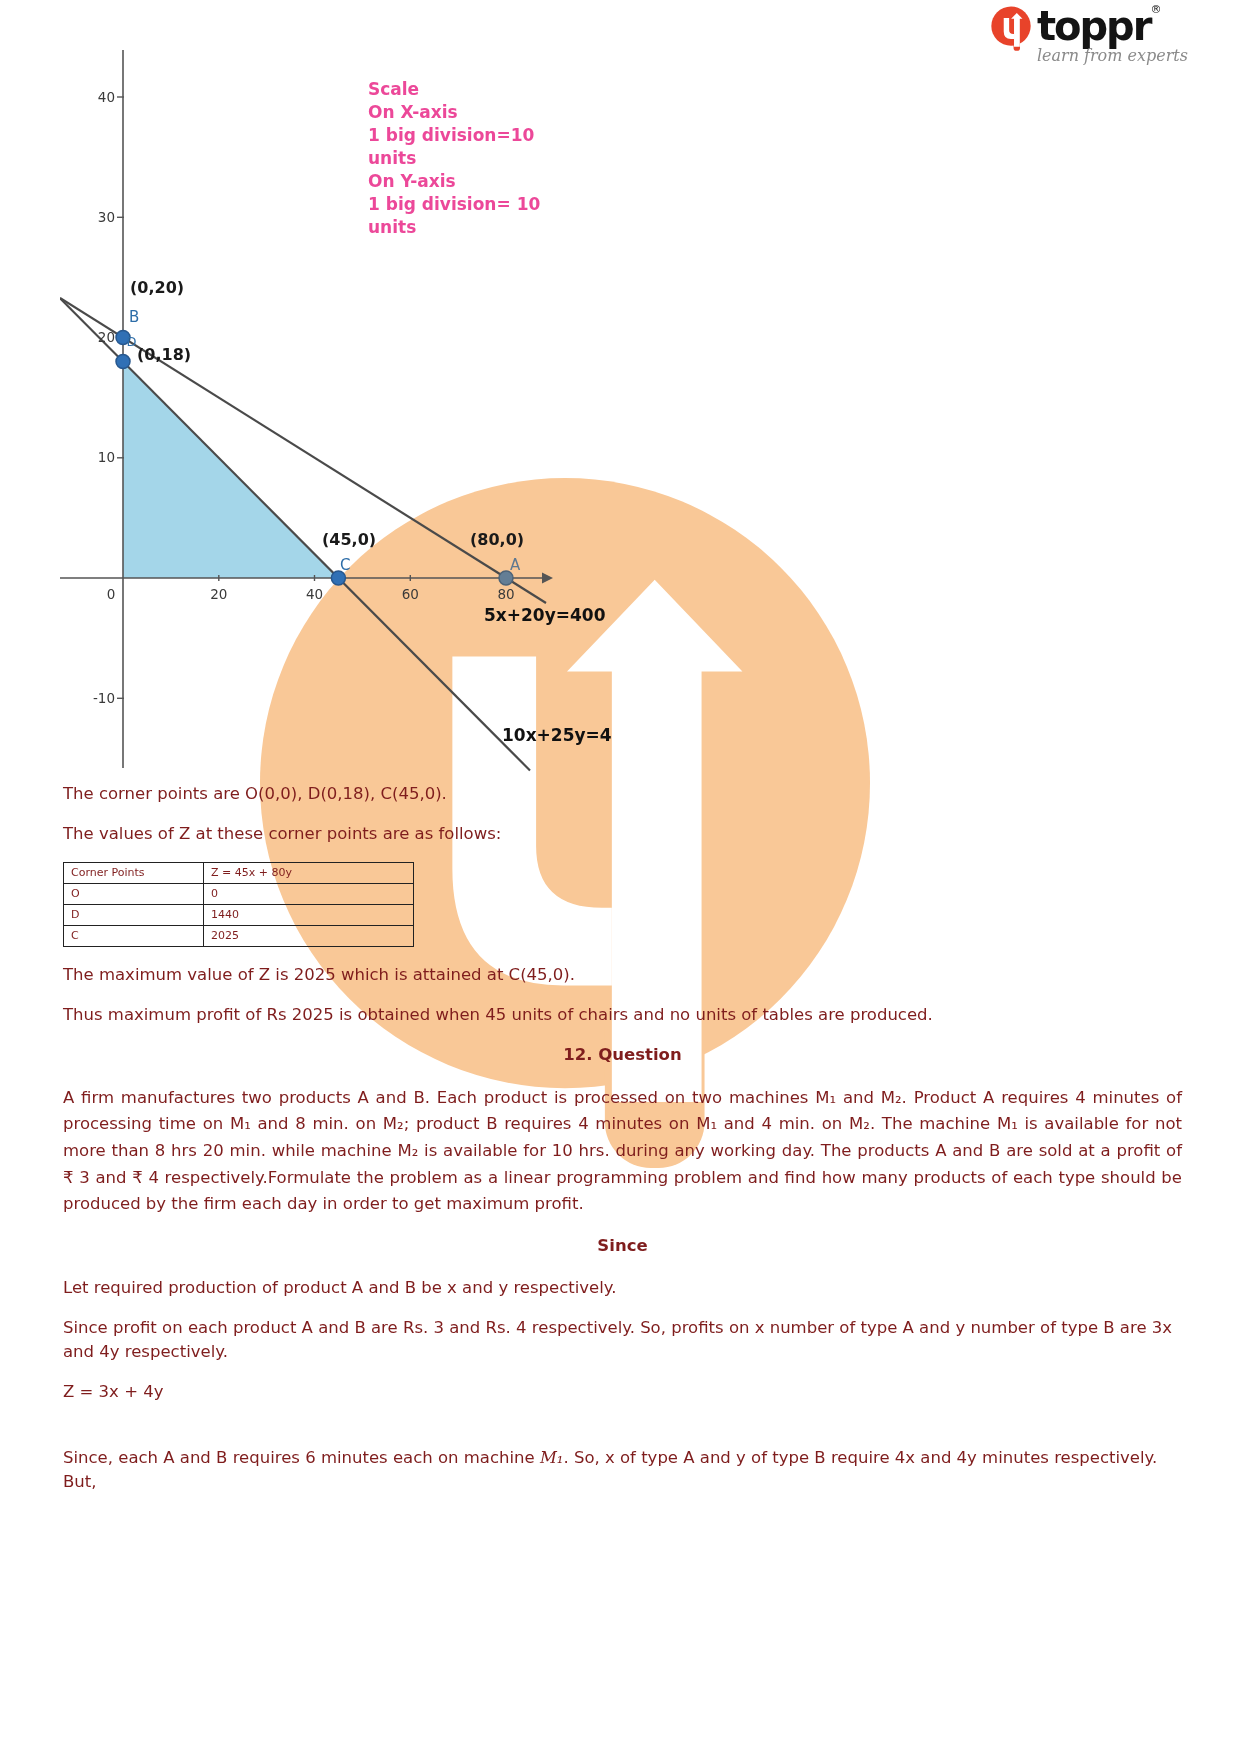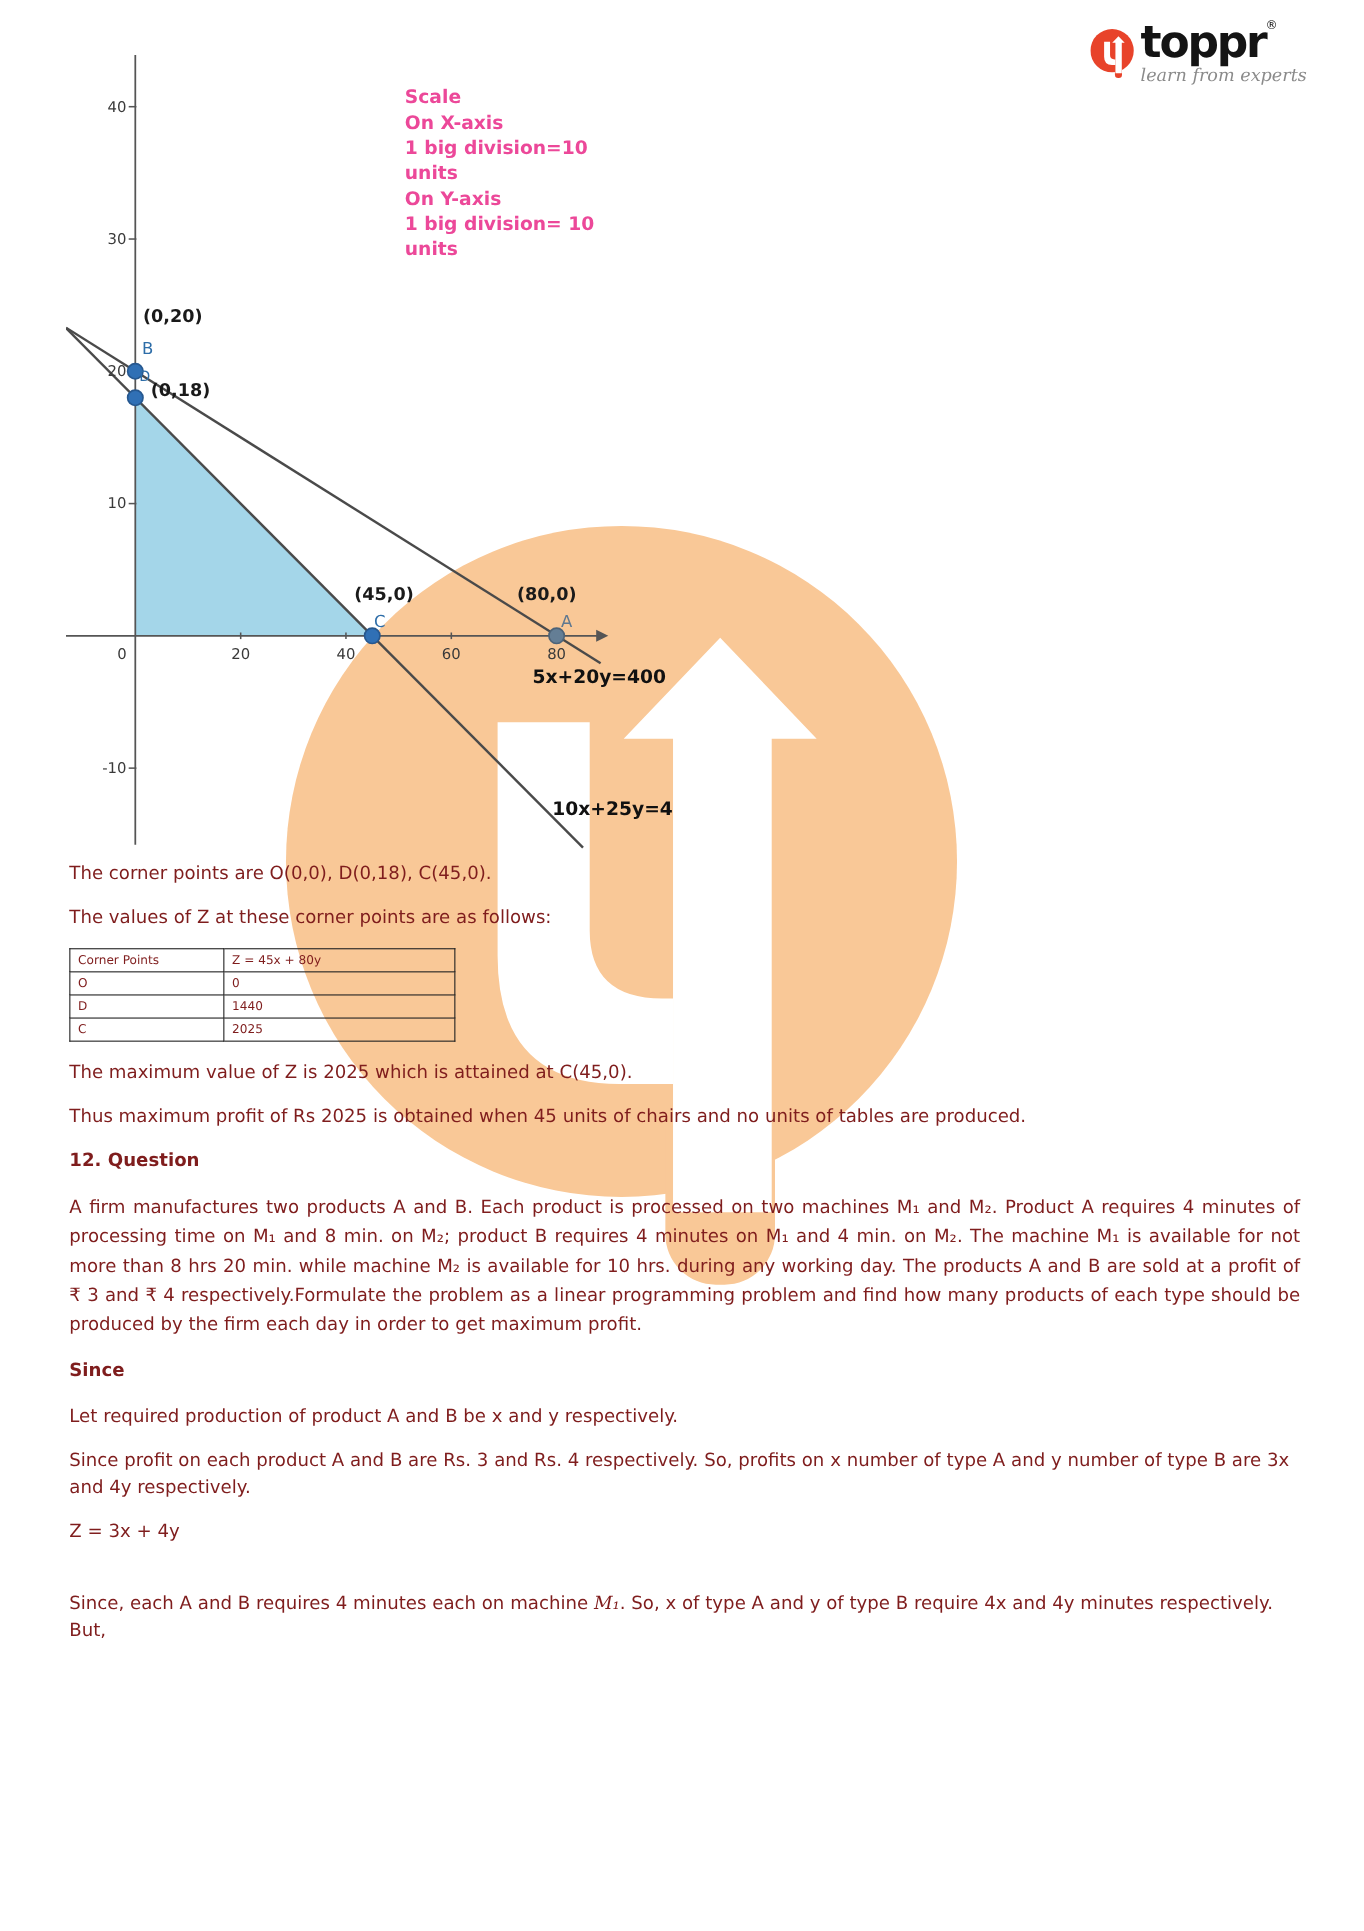--- a/index.html
+++ b/index.html
@@ -3,21 +3,21 @@
 <meta charset="utf-8">
 <style>
   html,body{margin:0;padding:0;background:#ffffff;}
   .page{position:relative;width:1240px;height:1755px;background:#fff;overflow:hidden;
         font-family:"DejaVu Sans",sans-serif;color:#111;margin:0 auto;}
 
   
   .watermark{position:absolute;left:256px;top:472px;z-index:0;color:#f9c897;}
 
   
-  .logo{position:absolute;top:6px;right:52px;display:flex;align-items:center;z-index:3;margin-top:13px;}
+  .logo{position:absolute;top:6px;right:52px;display:flex;align-items:flex-start;z-index:3;}
   .logo-icon{width:40px;height:45px;margin-right:6px;color:#e8432a;}
   .logo-text-wrap{position:relative;line-height:1;}
   .logo-word{font-size:40px;font-weight:800;letter-spacing:-2px;color:#141414;}
   .logo-reg{font-size:11px;font-weight:400;vertical-align:top;position:relative;top:-2px;color:#141414;}
   .logo-tagline{font-family:"DejaVu Serif",serif;font-style:italic;font-size:16px;color:#8a8a8a;
                 text-align:right;margin-top:2px;}
 
   
   .graph{position:absolute;left:60px;top:50px;width:580px;height:730px;z-index:1;}
   .graph svg.plot{position:absolute;left:0;top:0;}
@@ -29,21 +29,21 @@
   .coord-label{font-size:16px;font-weight:bold;fill:#1a1a1a;}
   .pt-letter{font-size:15px;fill:#2d6da8;}
   .pt-letter-a{font-size:15px;fill:#5f7890;}
   .pt-letter-d{font-size:13px;fill:#2d6da8;}
   .eq-label{font-size:17px;font-weight:bold;fill:#111;}
 
   
   .content{position:absolute;left:63px;top:782px;width:1119px;z-index:1;
            font-size:16.5px;line-height:1.45;color:#7f1d1d;}
   .content p{margin:0 0 16px 0;}
-  .content h3{font-size:16.5px;font-weight:bold;margin:14px 0 18px 0;}
+  .content h3{font-size:16.5px;font-weight:bold;margin:14px 0 18px 0;text-align:center;}
   .q-text{text-align:justify;line-height:1.62;}
   .z-eq{margin-bottom:42px !important;}
   .math{font-family:"DejaVu Serif",serif;font-style:italic;}
 
   table.z-table{border-collapse:collapse;margin:12px 0 16px 0;}
   table.z-table td{border:1px solid #222;font-size:11px;line-height:20px;padding:0 7px;}
   td.c1{width:125px;}
   td.c2{width:195px;}
 </style>
 </head>
@@ -170,16 +170,16 @@
     <p>The maximum value of Z is 2025 which is attained at C(45,0).</p>
     <p>Thus maximum profit of Rs 2025 is obtained when 45 units of chairs and no units of tables are produced.</p>
 
     <h3>12. Question</h3>
     <p class="q-text">A firm manufactures two products A and B. Each product is processed on two machines M₁ and M₂. Product A requires 4 minutes of processing time on M₁ and 8 min. on M₂; product B requires 4 minutes on M₁ and 4 min. on M₂. The machine M₁ is available for not more than 8 hrs 20 min. while machine M₂ is available for 10 hrs. during any working day. The products A and B are sold at a profit of ₹ 3 and ₹ 4 respectively.Formulate the problem as a linear programming problem and find how many products of each type should be produced by the firm each day in order to get maximum profit.</p>
 
     <h3>Since</h3>
     <p>Let required production of product A and B be x and y respectively.</p>
     <p>Since profit on each product A and B are Rs. 3 and Rs. 4 respectively. So, profits on x number of type A and y number of type B are 3x and 4y respectively.</p>
     <p class="z-eq">Z = 3x + 4y</p>
-    <p><span>Since, each A and B requires 4 minutes each on machine </span><span class="math">M₁</span><span>. So, x of type A and y of type B require 4x and 4y minutes respectively. But,</span></p>
+    <p><span>Since, each A and B requires 6 minutes each on machine </span><span class="math">M₁</span><span>. So, x of type A and y of type B require 4x and 4y minutes respectively. But,</span></p>
   </main>
 
 </div>
 
 </body></html>

